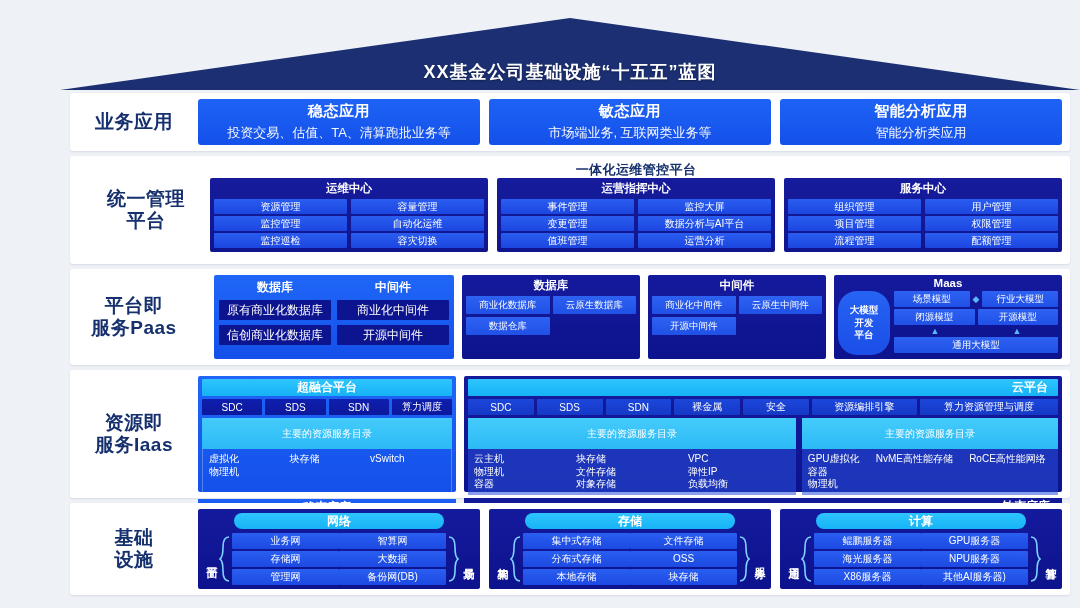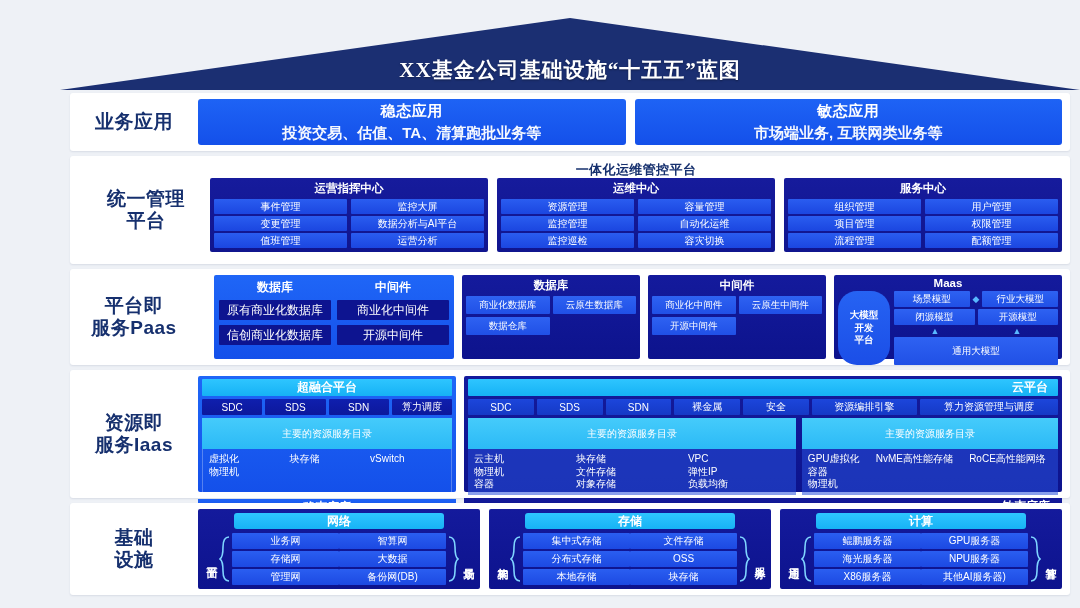--- a/index.html
+++ b/index.html
@@ -18,25 +18,24 @@
   }
   .roof-tri {
     position:absolute; inset:0;
     background:#1b2f72;
     clip-path: polygon(50% 0%, 100% 100%, 0% 100%);
   }
   .roof-title {
     position:absolute; left:0; right:0; bottom:6px;
     text-align:center;
     color:#ffffff;
-    font-size:21px;
+    font-size:18px;
     font-weight:bold;
     letter-spacing:1px;
     text-shadow:0 1px 2px rgba(0,0,0,.35);
-    font-family:Liberation Serif, serif;
   }
 
   
   .row {
     position:absolute;
     background:#ffffff;
     border-radius:3px;
     box-shadow:0 1px 2px rgba(20,40,90,.10);
     display:flex;
     align-items:stretch;
@@ -58,21 +57,21 @@
   .apps { display:flex; gap:9px; height:100%; }
   .app-card {
     flex:1;
     background:linear-gradient(180deg,#1e63f5 0%,#1450ea 100%);
     border-radius:3px;
     color:#fff;
     display:flex; flex-direction:column; align-items:center; justify-content:center;
     gap:3px;
   }
   .app-t  { font-size:15px; font-weight:bold; letter-spacing:.6px; }
-  .app-s  { font-size:15px; font-weight:bold; opacity:.96; }
+  .app-s  { font-size:13px; font-weight:normal; opacity:.96; }
 
   
   .ump { height:100%; display:flex; flex-direction:column; }
   .ump-head {
     text-align:center; color:#16306e; font-size:13px; font-weight:bold;
     line-height:16px; height:17px; letter-spacing:.4px;
   }
   .ump-cols { display:flex; gap:9px; flex:1; }
   .ctr {
     flex:1; background:#1a1ea0;
@@ -150,21 +149,21 @@
     display:flex; align-items:center; justify-content:center;
     border-radius:1px; height:16px;
   }
   .arrow-h { color:#58b7ff; font-size:9px; line-height:1; }
   .arrow-row { display:flex; height:8px; }
   .arrow-up { flex:1; text-align:center; color:#58b7ff; font-size:9px; line-height:8px; }
   .mwide {
     background:linear-gradient(180deg,#2e62f2 0%,#2050e6 100%);
     color:#fff; font-size:9.5px; text-align:left;
     display:flex; align-items:center; justify-content:center;
-    border-radius:1px; height:28px;
+    border-radius:1px; height:16px;
   }
 
   
   .iaas { display:flex; gap:8px; height:100%; }
   .hci {
     flex:0 0 258px;
     background:linear-gradient(180deg,#1f66f7 0%,#1450ea 100%);
     border-radius:2px; padding:3px 4px 0;
     display:flex; flex-direction:column;
   }
@@ -217,21 +216,21 @@
     flex:1; background:linear-gradient(180deg,#141a9c 0%,#0d138d 100%);
     border-radius:2px; padding:4px 6px;
     display:flex; flex-direction:column;
   }
   .inf-top { display:flex; justify-content:center; }
   .inf-title {
     background:linear-gradient(180deg,#2ec5ff 0%,#17b3f5 100%);
     color:#fff; font-size:12px; font-weight:bold;
     height:16px; width:78%;
     display:flex; align-items:center; justify-content:center;
-    border-radius:3px;
+    border-radius:8px;
   }
   .inf-mid { flex:1; display:flex; align-items:center; gap:2px; margin-top:3px; }
   .side-label {
     color:#fff; font-size:11px; font-weight:bold;
     writing-mode:vertical-rl; text-orientation:upright;
     letter-spacing:0px; line-height:1;
     flex:0 0 13px; text-align:center;
   }
   .brace { flex:0 0 11px; display:flex; align-items:center; justify-content:center; }
   .brace svg { display:block; }
@@ -260,53 +259,57 @@
     <div class="row-body">
       <div class="apps">
         <div class="app-card">
           <div class="app-t">稳态应用</div>
           <div class="app-s">投资交易、估值、TA、清算跑批业务等</div>
         </div>
         <div class="app-card">
           <div class="app-t">敏态应用</div>
           <div class="app-s">市场端业务, 互联网类业务等</div>
         </div>
+        <div class="app-card">
+          <div class="app-t">智能分析应用</div>
+          <div class="app-s">智能分析类应用</div>
+        </div>
       </div>
     </div>
   </div>
 
   <div class="row" style="left:70px; top:156px; width:1000px; height:108px;">
     <div class="row-label" style="white-space:pre-line;margin-left:12px;">统一管理
 平台</div>
     <div class="row-body">
       <div class="ump">
         <div class="ump-head">一体化运维管控平台</div>
         <div class="ump-cols">
+
+          <div class="ctr">
+            <div class="ctr-t">运维中心</div>
+            <div class="ctr-grid">
+              <div class="chip">资源管理</div>
+              <div class="chip">容量管理</div>
+              <div class="chip">监控管理</div>
+              <div class="chip">自动化运维</div>
+              <div class="chip">监控巡检</div>
+              <div class="chip">容灾切换</div>
+            </div>
+          </div>
 
           <div class="ctr">
             <div class="ctr-t">运营指挥中心</div>
             <div class="ctr-grid">
               <div class="chip">事件管理</div>
               <div class="chip">监控大屏</div>
               <div class="chip">变更管理</div>
               <div class="chip">数据分析与AI平台</div>
               <div class="chip">值班管理</div>
               <div class="chip">运营分析</div>
-            </div>
-          </div>
-
-          <div class="ctr">
-            <div class="ctr-t">运维中心</div>
-            <div class="ctr-grid">
-              <div class="chip">资源管理</div>
-              <div class="chip">容量管理</div>
-              <div class="chip">监控管理</div>
-              <div class="chip">自动化运维</div>
-              <div class="chip">监控巡检</div>
-              <div class="chip">容灾切换</div>
             </div>
           </div>
 
           <div class="ctr">
             <div class="ctr-t">服务中心</div>
             <div class="ctr-grid">
               <div class="chip">组织管理</div>
               <div class="chip">用户管理</div>
               <div class="chip">项目管理</div>
               <div class="chip">权限管理</div>

